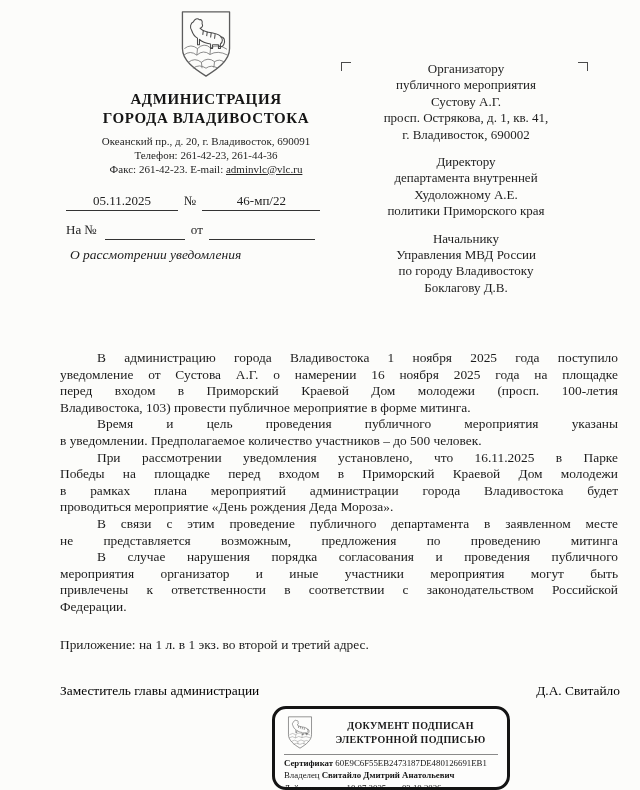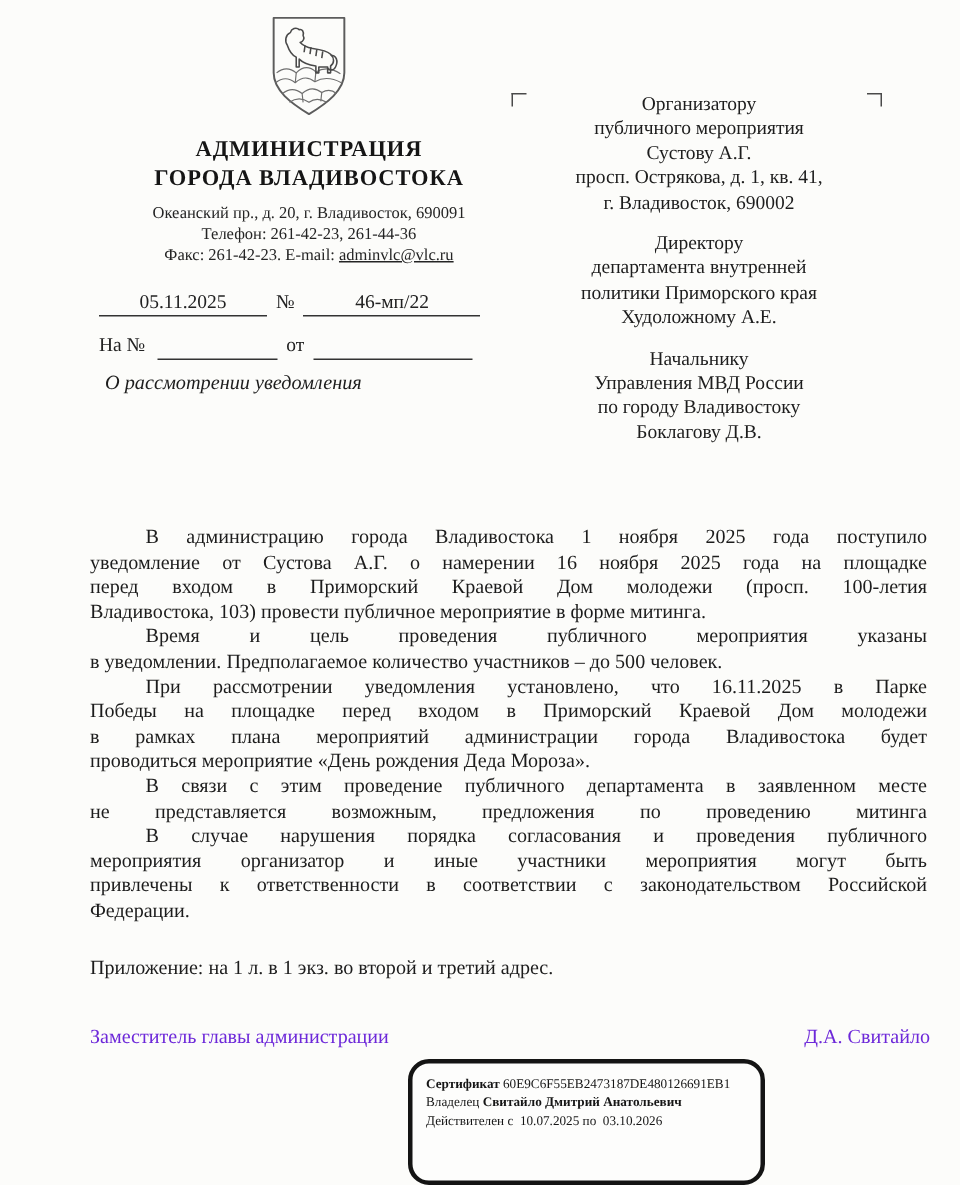--- a/index.html
+++ b/index.html
@@ -36,21 +36,21 @@
   .bracket-right { left:578px; top:62px; border-right:1.5px solid #4a4a4a; border-top:1.5px solid #4a4a4a; }
 
   
   .body-text { position:absolute; left:60px; top:318px; width:558px; font-size:13.4px; line-height:16.6px; color:#1c1c1c;margin-top:32px; }
   .jline { text-align:justify; text-align-last:justify; }
   .jline.first { text-indent:37px; }
   .jline.last { text-align-last:auto; }
   .attachment { position:absolute; left:60px; top:637px; width:558px; font-size:13.4px; color:#1c1c1c; }
 
   
-  .sign-row { position:absolute; left:60px; top:683px; width:560px; display:flex; justify-content:space-between; font-size:13.4px; color:#6d28d9; }
+  .sign-row { position:absolute; left:60px; top:683px; width:560px; display:flex; justify-content:space-between; font-size:13.4px; color:#000000; }
 
   
   .stamp {
     position:absolute; left:272px; top:706px; width:238px; height:84px;
     border:3px solid #141414; border-radius:14px; background:#fdfdfc;
     padding:5px 9px 4px 9px; box-sizing:border-box;
   }
   .stamp-head { display:flex; align-items:center; gap:7px; padding-bottom:3px; border-bottom:1px solid #8a8a8a; }
   .stamp-crest { width:32px; height:37px; flex:0 0 auto; }
   .stamp-titles { flex:1; text-align:center; font-size:10px; font-weight:700; line-height:1.35; letter-spacing:0.3px; color:#1a1a1a; }
@@ -114,22 +114,22 @@
       <div class="recipient">
         <div>Организатору</div>
         <div>публичного мероприятия</div>
         <div>Сустову А.Г.</div>
         <div>просп. Острякова, д. 1, кв. 41,</div>
         <div>г. Владивосток, 690002</div>
       </div>
       <div class="recipient">
         <div>Директору</div>
         <div>департамента внутренней</div>
+        <div>Худоложному А.Е.</div>
         <div>политики Приморского края</div>
-        <div>Худоложному А.Е.</div>
       </div>
       <div class="recipient">
         <div>Начальнику</div>
         <div>Управления МВД России</div>
         <div>по городу Владивостоку</div>
         <div>Боклагову Д.В.</div>
       </div>
     </div>
 
   <div class="body-text" id="body-paragraphs">
@@ -162,18 +162,27 @@
     </div>
 
   <div class="attachment">Приложение: на 1 л. в 1 экз. во второй и третий адрес.</div>
 
   <div class="sign-row">
     <span>Заместитель главы администрации</span>
     <span>Д.А. Свитайло</span>
   </div>
 
   <div class="stamp">
+    <div class="stamp-head">
+      <svg class="stamp-crest" viewBox="0 0 100 110">
+        <use href="#crest-g"></use>
+      </svg>
+      <div class="stamp-titles">
+        <div>ДОКУМЕНТ ПОДПИСАН</div>
+        <div>ЭЛЕКТРОННОЙ ПОДПИСЬЮ</div>
+      </div>
+    </div>
     <div class="stamp-line"><b>Сертификат</b>&nbsp;<span>60E9C6F55EB2473187DE480126691EB1</span></div>
     <div class="stamp-line"><span>Владелец</span>&nbsp;<b>Свитайло Дмитрий Анатольевич</b></div>
     <div class="stamp-line"><span>Действителен с</span>&nbsp;&nbsp;<span>10.07.2025</span>&nbsp;<span>по</span>&nbsp;&nbsp;<span>03.10.2026</span></div>
   </div>
 
 </div>
 
 </body></html>

